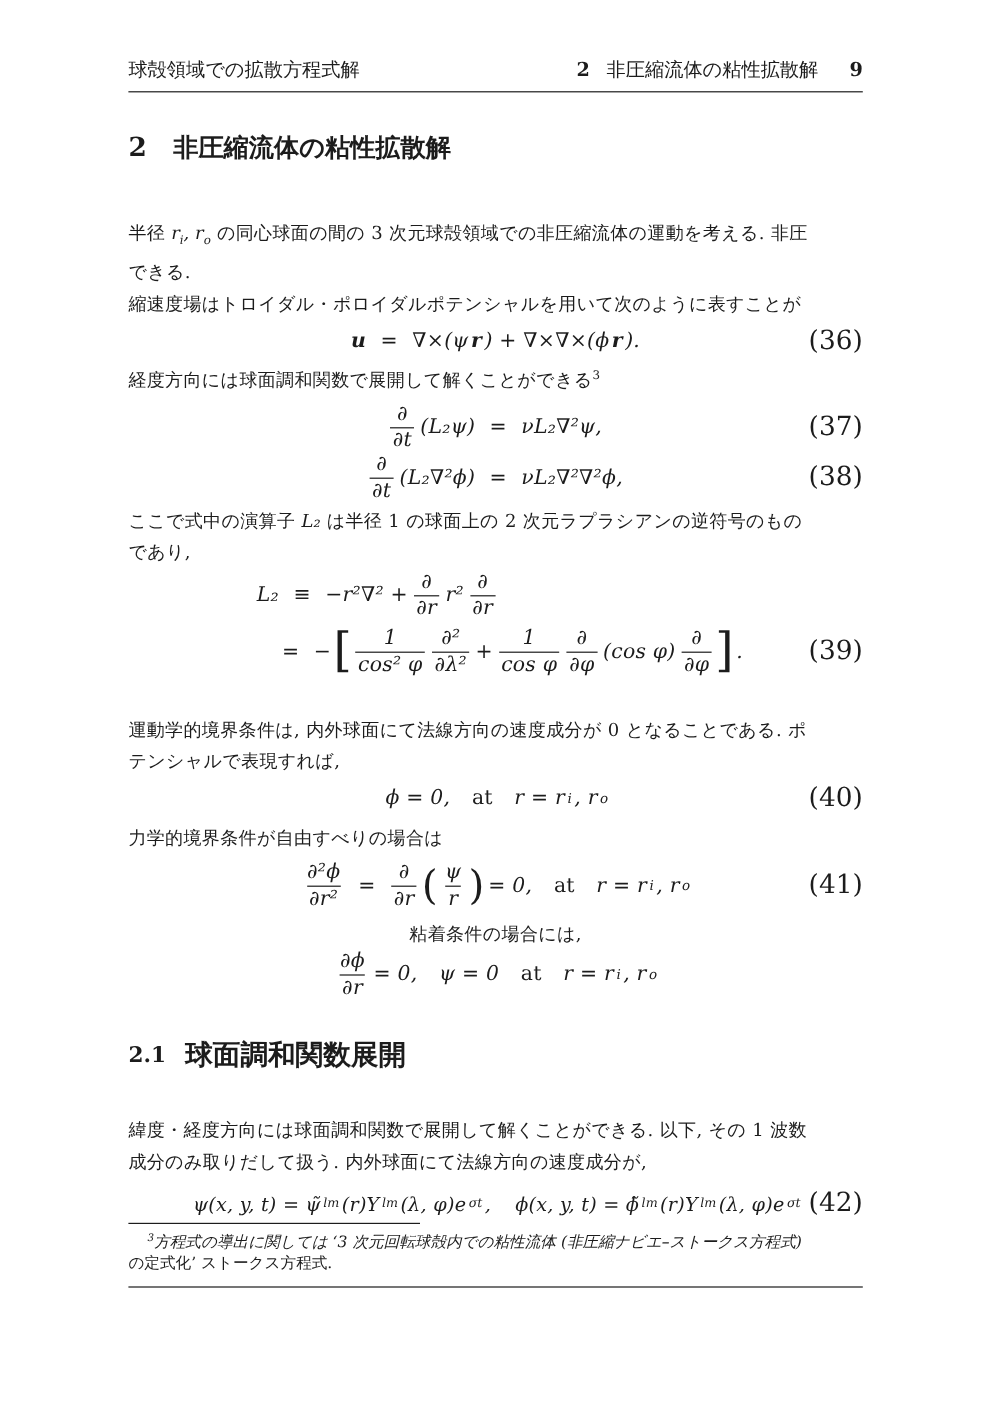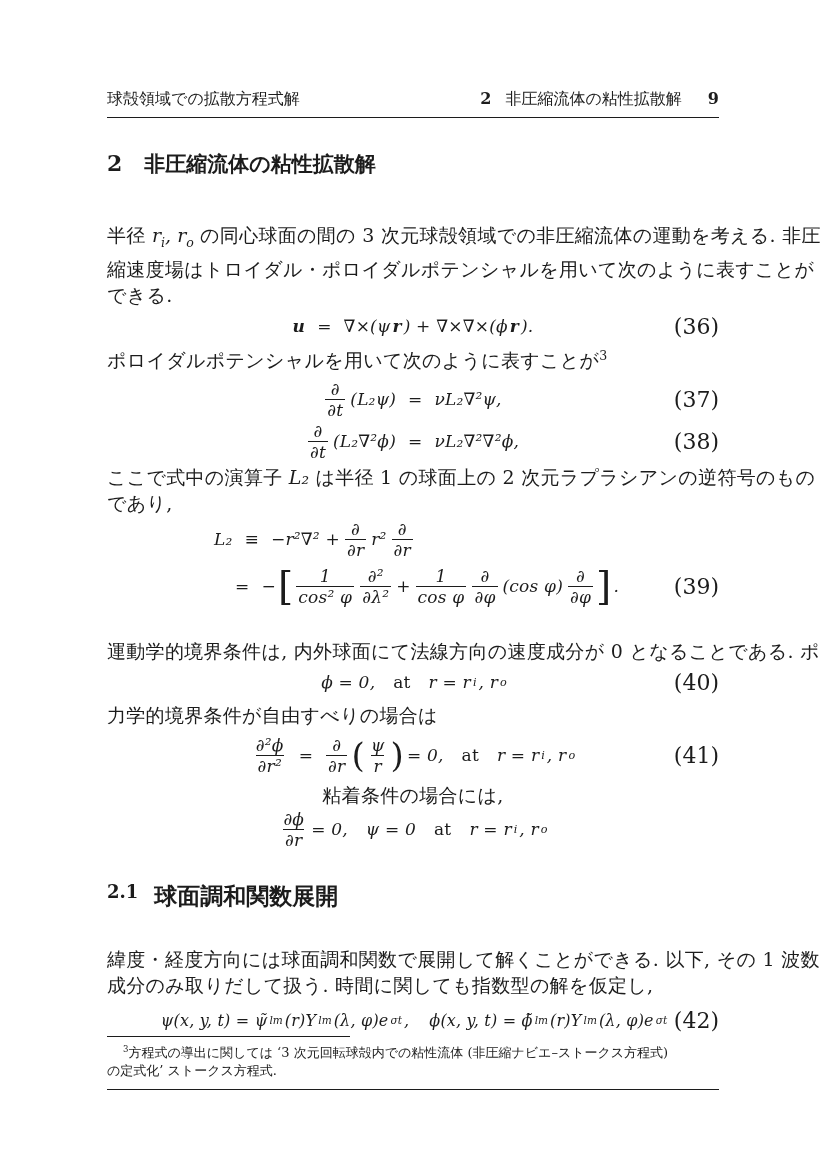--- a/index.html
+++ b/index.html
@@ -1,38 +1,38 @@
 <!DOCTYPE html>
 <html><head>
 <meta charset="utf-8">
 <style>
   html,body{margin:0;padding:0;background:#ffffff;}
   body{width:826px;height:1169px;overflow:hidden;color:#1c1c1c;
        font-family:"DejaVu Serif","Liberation Serif",serif;}
-  .page{padding-top:89px;}
+  .page{padding-top:48px;}
   .content{width:612px;margin-left:107px;position:relative;}
 
   
   .running-header{display:flex;justify-content:space-between;align-items:baseline;
     border-bottom:1px solid #1c1c1c;padding-bottom:7px;font-size:16px;}
   .jp-sans{font-family:"DejaVu Sans","Liberation Sans",sans-serif;}
   .hdr-right{display:flex;gap:26px;align-items:baseline;}
   .hdr-sec{display:flex;gap:14px;align-items:baseline;}
   .rm-bold{font-weight:bold;}
 
   
   .h1{margin-top:32px;display:flex;gap:22px;align-items:baseline;}
   .h1 .hnum{font-size:22px;font-weight:bold;}
   .h1 .htitle{font-size:21px;font-weight:bold;}
-  .h2{margin-top:31px;display:flex;gap:16px;align-items:flex-start;}
+  .h2{margin-top:31px;display:flex;gap:16px;align-items:center;}
   .h2 .hnum{font-size:18px;font-weight:bold;}
   .h2 .htitle{font-size:23px;font-weight:bold;}
 
   
-  .para{margin:0;font-size:19px;letter-spacing:0.3px;line-height:26px;}
+  .para{margin:0;font-size:15px;letter-spacing:0.3px;line-height:26px;}
   .line{display:block;white-space:nowrap;}
   .m{font-style:italic;letter-spacing:0;}
   sub{font-size:66%;}
   sup{font-size:66%;}
 
   
   .eqrow{position:relative;display:flex;align-items:center;justify-content:center;
     font-style:italic;font-size:17px;letter-spacing:0.2px;}
   .eqrow .tag{position:absolute;right:0;top:50%;transform:translateY(-50%);
     font-style:normal;font-size:22px;letter-spacing:0;}
@@ -61,21 +61,21 @@
   .eq41{margin-top:0;height:54px;}
   .p6{margin-top:0;text-align:center;}
   .eqA{margin-top:0;height:42px;}
   .p7{margin-top:34px;}
   .eq42{margin-top:9px;height:26px;font-size:16px;}
 
   
   .footnote-rule{margin-top:3px;width:243px;border-top:1px solid #1c1c1c;}
   .footnote{margin:3px 0 0 0;font-size:13px;line-height:18px;}
   .footnote .fline{display:block;white-space:nowrap;}
-  .footnote .indent{padding-left:16px;}
+  .footnote .indent{padding-left:16px;font-style:italic;}
 
   
   .footer-rule{margin-top:9px;width:100%;border-top:1px solid #1c1c1c;}
   .footer{margin-top:5px;display:flex;justify-content:space-between;font-size:15px;}
 </style>
 </head>
 <body>
 
 <div class="page">
   <div class="content">
@@ -91,37 +91,37 @@
       </span>
     </div>
 
     <div class="h1">
       <span class="hnum">2</span>
       <span class="htitle jp-sans">非圧縮流体の粘性拡散解</span>
     </div>
 
     <p class="para" style="margin-top:44px;">
       <span class="line"><span>半径 </span><span class="m">r</span><sub class="m">i</sub><span class="m">, r</span><sub class="m">o</sub><span> の同心球面の間の 3 次元球殻領域での非圧縮流体の運動を考える. 非圧</span></span>
+      <span class="line">できる.</span>
       <span class="line">縮速度場はトロイダル・ポロイダルポテンシャルを用いて次のように表すことが</span>
-      <span class="line">できる.</span>
     </p>
 
     <div class="eqrow eq36">
       <span class="bv tok">u</span>
       <span class="rel">=</span>
       <span class="tok">∇×(ψ</span>
         <span class="bv">r</span>
         <span class="tok">) + ∇×∇×(ϕ</span>
         <span class="bv">r</span>
         <span class="tok">).</span>
       <span class="tag">(36)</span>
     </div>
 
     <p class="para p-after-eq">
-      <span class="line"><span>ポロイダルポテンシャルを用いて次のように表すことが</span><sup>3</sup></span>
+      <span class="line"><span>経度方向には球面調和関数で展開して解くことができる</span><sup>3</sup></span>
     </p>
 
     <div class="eqrow eq37">
       <span class="frac">
           <span class="fn">∂</span>
           <span class="fd">∂t</span>
         </span>
       <span class="tok">(L₂ψ)</span>
       <span class="rel">=</span>
       <span class="tok">νL₂∇²ψ,</span>
@@ -186,20 +186,21 @@
             <span class="fd">∂φ</span>
           </span>
         <span class="bigb">]</span>
         <span class="tok">.</span>
         <span class="tag">(39)</span>
       </div>
     </div>
 
     <p class="para p4">
       <span class="line">運動学的境界条件は, 内外球面にて法線方向の速度成分が 0 となることである. ポ</span>
+      <span class="line">テンシャルで表現すれば,</span>
     </p>
 
     <div class="eqrow eq40">
       <span class="tok">ϕ = 0,</span>
       <span class="rom">at</span>
       <span class="tok">r = r</span>
         <sub class="m">i</sub>
         <span class="tok">, r</span>
         <sub class="m">o</sub>
       <span class="tag">(40)</span>
@@ -252,21 +253,21 @@
         <sub class="m">o</sub>
     </div>
 
     <div class="h2">
       <span class="hnum">2.1</span>
       <span class="htitle jp-sans">球面調和関数展開</span>
     </div>
 
     <p class="para p7">
       <span class="line">緯度・経度方向には球面調和関数で展開して解くことができる. 以下, その 1 波数</span>
-      <span class="line">成分のみ取りだして扱う. 時間に関しても指数型の解を仮定し,</span>
+      <span class="line">成分のみ取りだして扱う. 内外球面にて法線方向の速度成分が,</span>
     </p>
 
     <div class="eqrow eq42">
       <span class="tok">ψ(x, y, t) = ψ̃</span>
         <sub class="m">lm</sub>
         <span class="tok">(r)Y</span>
         <sub class="m">lm</sub>
         <span class="tok">(λ, φ)e</span>
         <sup class="m">σt</sup>
         <span class="tok">,</span>

